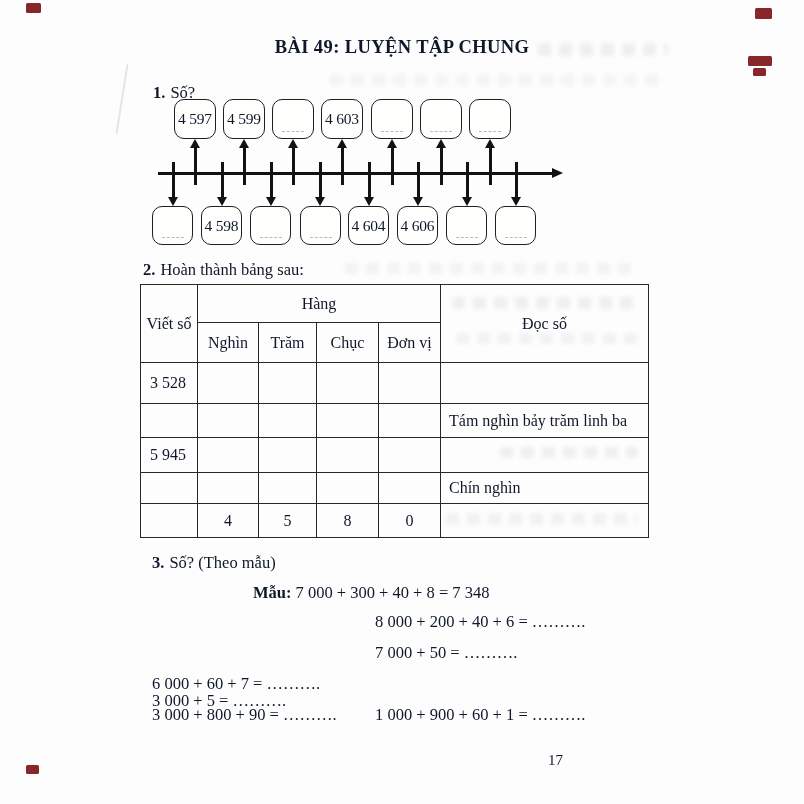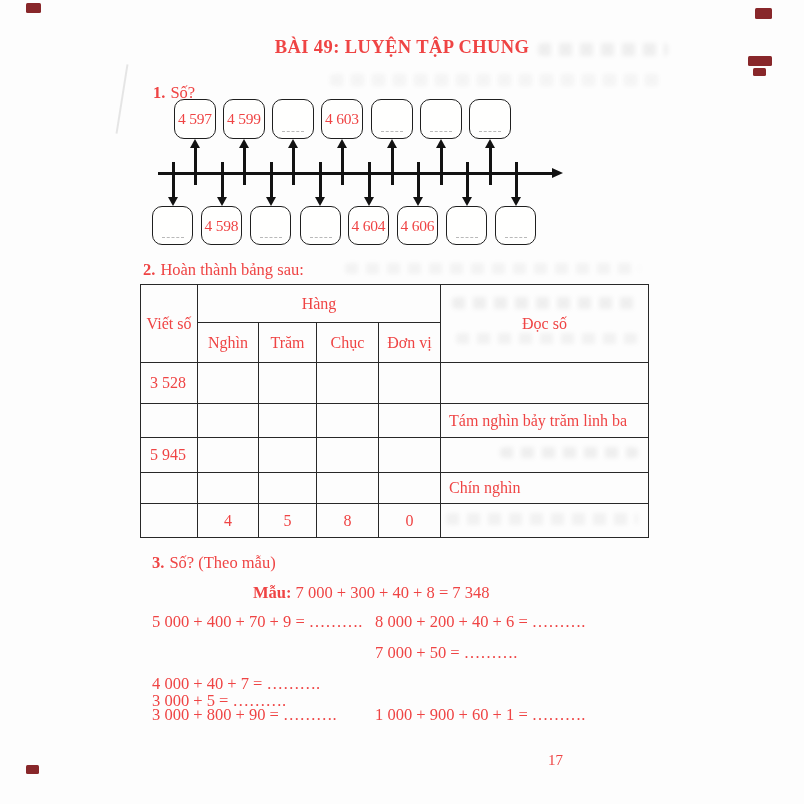--- a/index.html
+++ b/index.html
@@ -1,19 +1,19 @@
 <!DOCTYPE html>
 <html><head>
 <meta charset="utf-8">
 <style>
   html,body { margin:0; padding:0; }
   .page {
     position:relative; width:804px; height:804px;
     background:#fdfdfd; overflow:hidden;
-    font-family:"Liberation Serif", serif; color:#ef4444;
+    font-family:"Liberation Serif", serif; color:#0f172a;
   }
   
   .title {
     position:absolute; top:37px; left:0; width:100%;
     text-align:center; font-weight:bold; font-size:18.5px; letter-spacing:.4px;
   }
   .sec-label { position:absolute; font-size:16.5px; white-space:nowrap; }
   .sec-label b { margin-right:5px; }
   
   .nbox {
@@ -203,22 +203,21 @@
   </tbody>
     </table>
 
   <div class="sec-label" style="left:152px; top:553px;">
     <b>3.</b><span>Số? (Theo mẫu)</span>
   </div>
   <div class="mau" style="left:253px; top:583px;">
     <b>Mẫu:</b><span>7 000 + 300 + 40 + 8 = 7 348</span>
   </div>
 
-  <div class="eq" style="left:152px; top:612px;">5 000 + 400 + 70 + 9 = ……….</div>
   <div class="eq" style="left:375px; top:612px;">8 000 + 200 + 40 + 6 = ……….</div>
   <div class="eq" style="left:152px; top:643px;margin-top:48px;">3 000 + 5 = ……….</div>
   <div class="eq" style="left:375px; top:643px;">7 000 + 50 = ……….</div>
-  <div class="eq" style="left:152px; top:674px;">4 000 + 40 + 7 = ……….</div>
+  <div class="eq" style="left:152px; top:674px;">6 000 + 60 + 7 = ……….</div>
   <div class="eq" style="left:152px; top:705px;">3 000 + 800 + 90 = ……….</div>
   <div class="eq" style="left:375px; top:705px;">1 000 + 900 + 60 + 1 = ……….</div>
 
   <div class="pagenum">17</div>
 </div>
 
 </body></html>

